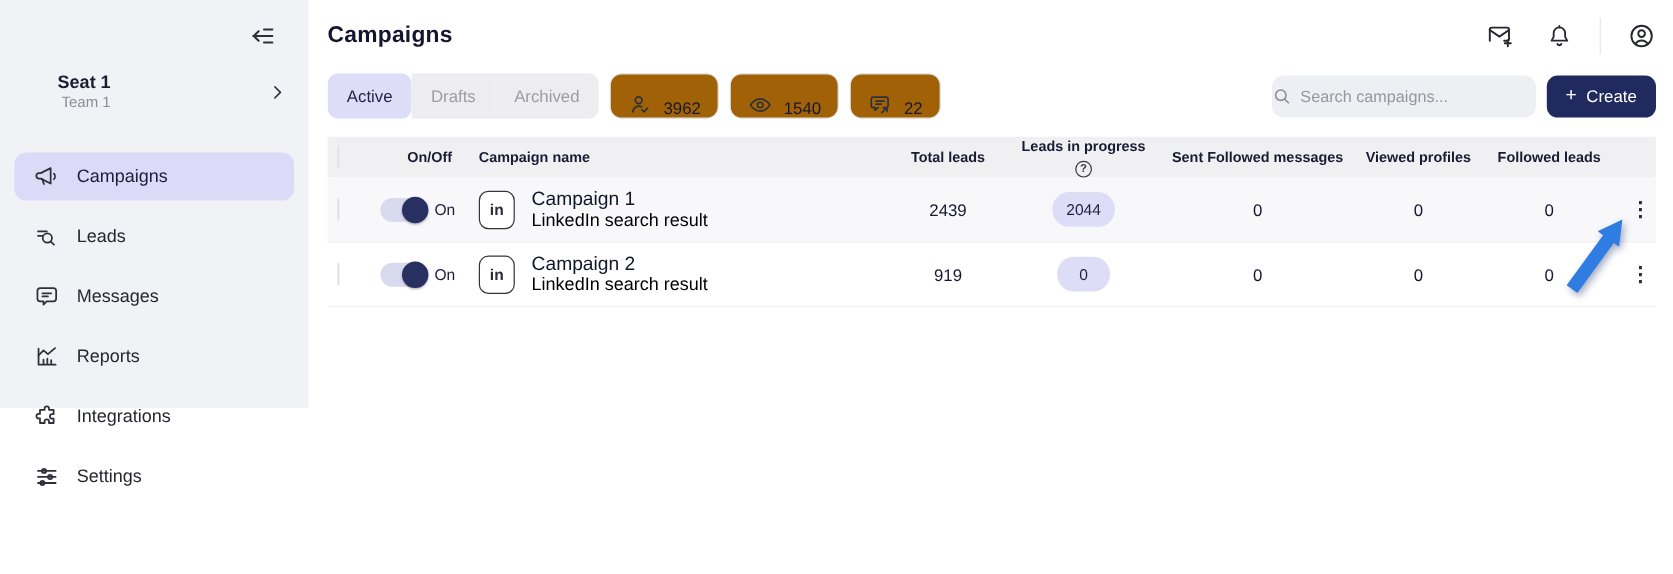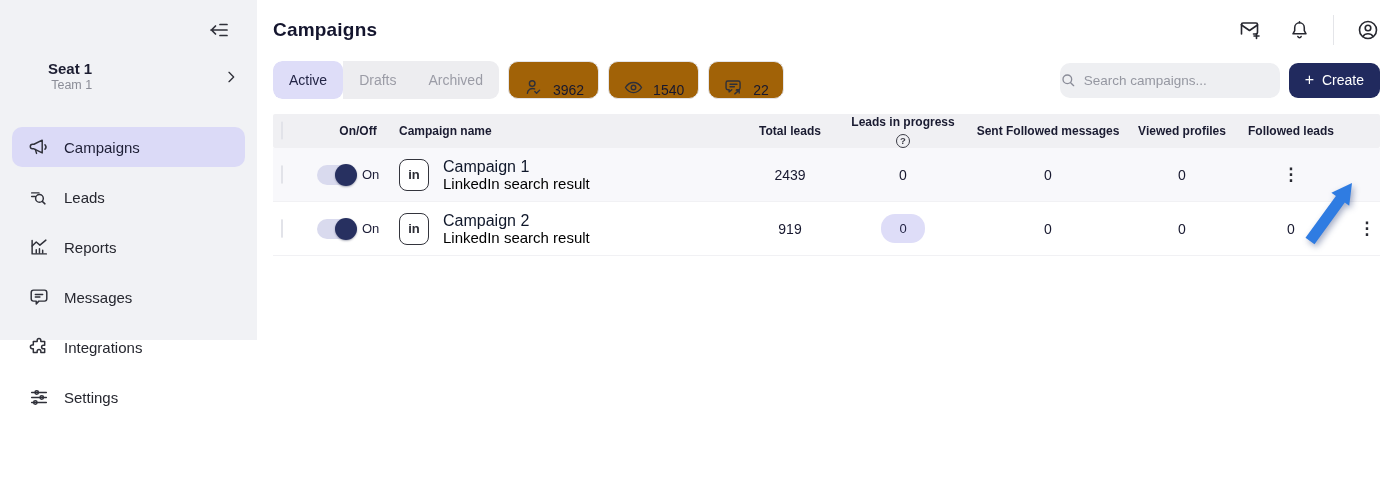--- a/index.html
+++ b/index.html
@@ -161,35 +161,35 @@
           <path d="M4 7.5h8M4 11.5h4"></path>
             <circle cx="12.5" cy="13.5" r="4.2"></circle>
             <path d="m15.6 16.8 2.9 2.7"></path>
         </svg>
       </span>
       <span class="nav-label">Leads</span>
     </div>
     <div class="nav-item">
       <span class="nav-icon">
         <svg width="22" height="22" viewBox="0 0 24 24" fill="none" stroke="currentColor" stroke-width="1.6" stroke-linecap="round" stroke-linejoin="round">
+          <path d="M6 4.5h12A2.5 2.5 0 0 1 20.5 7v7a2.5 2.5 0 0 1-2.5 2.5h-6.2L9 19.5v-3H6A2.5 2.5 0 0 1 3.5 14V7A2.5 2.5 0 0 1 6 4.5z"></path>
+          <path d="M8 9.2h8M8 12h5"></path>
+        </svg>
+      </span>
+      <span class="nav-label">Messages</span>
+    </div>
+    <div class="nav-item">
+      <span class="nav-icon">
+        <svg width="22" height="22" viewBox="0 0 24 24" fill="none" stroke="currentColor" stroke-width="1.6" stroke-linecap="round" stroke-linejoin="round">
           <path d="M4.5 5v14.5H20"></path>
             <path d="m4.5 11 4.5-4.5 4 3.5 6.5-5.5"></path>
             <path d="M9 15v3.5M12.5 14v4.5M16 15.5v3"></path>
         </svg>
       </span>
       <span class="nav-label">Reports</span>
-    </div>
-    <div class="nav-item">
-      <span class="nav-icon">
-        <svg width="22" height="22" viewBox="0 0 24 24" fill="none" stroke="currentColor" stroke-width="1.6" stroke-linecap="round" stroke-linejoin="round">
-          <path d="M6 4.5h12A2.5 2.5 0 0 1 20.5 7v7a2.5 2.5 0 0 1-2.5 2.5h-6.2L9 19.5v-3H6A2.5 2.5 0 0 1 3.5 14V7A2.5 2.5 0 0 1 6 4.5z"></path>
-          <path d="M8 9.2h8M8 12h5"></path>
-        </svg>
-      </span>
-      <span class="nav-label">Messages</span>
     </div>
     <div class="nav-item">
       <span class="nav-icon">
         <svg width="22" height="22" viewBox="0 0 24 24" fill="none" stroke="currentColor" stroke-width="1.6" stroke-linecap="round" stroke-linejoin="round">
           <path d="M10 4.8a2 2 0 0 1 4 0V6h4.2v4h-1.4a2 2 0 0 0 0 4h1.4v4H14v-1.3a2 2 0 0 0-4 0V18H5.8v-4.2H4.6a2 2 0 0 1 0-4h1.2V6H10V4.8z"></path>
         </svg>
       </span>
       <span class="nav-label">Integrations</span>
     </div>
     <div class="nav-item">
@@ -317,20 +317,21 @@
         <span class="toggle-label">On</span>
       </div>
       <div class="name-cell">
         <span class="li-badge">in</span>
         <span>
           <div class="camp-title">Campaign 1</div>
           <div class="camp-sub">LinkedIn search result</div>
         </span>
       </div>
       <div class="cell-center">2439</div>
+      <div class="cell-center"><span class="pill-badge">2044</span></div>
       <div class="cell-center">0</div>
       <div class="cell-center">0</div>
       <div class="cell-center">0</div>
       <div class="kebab">⋮</div>
     </div>
 
     <div class="grid-row trow">
       <div><span class="checkbox"></span></div>
       <div class="toggle-wrap">
         <span class="toggle">

